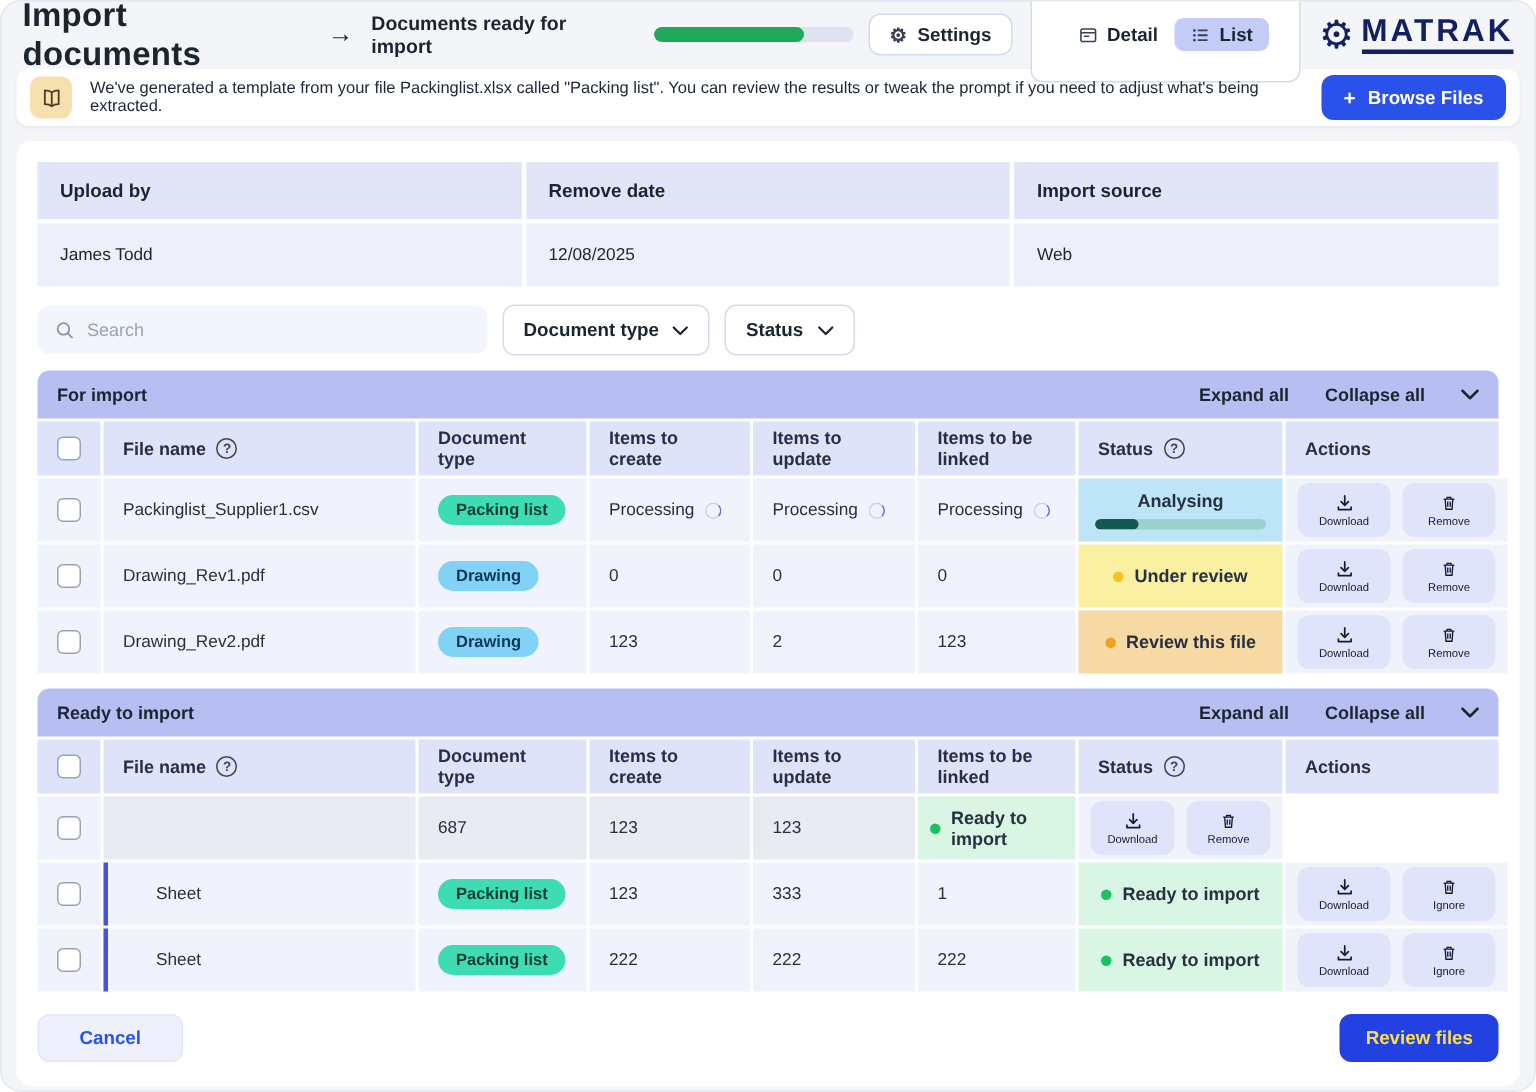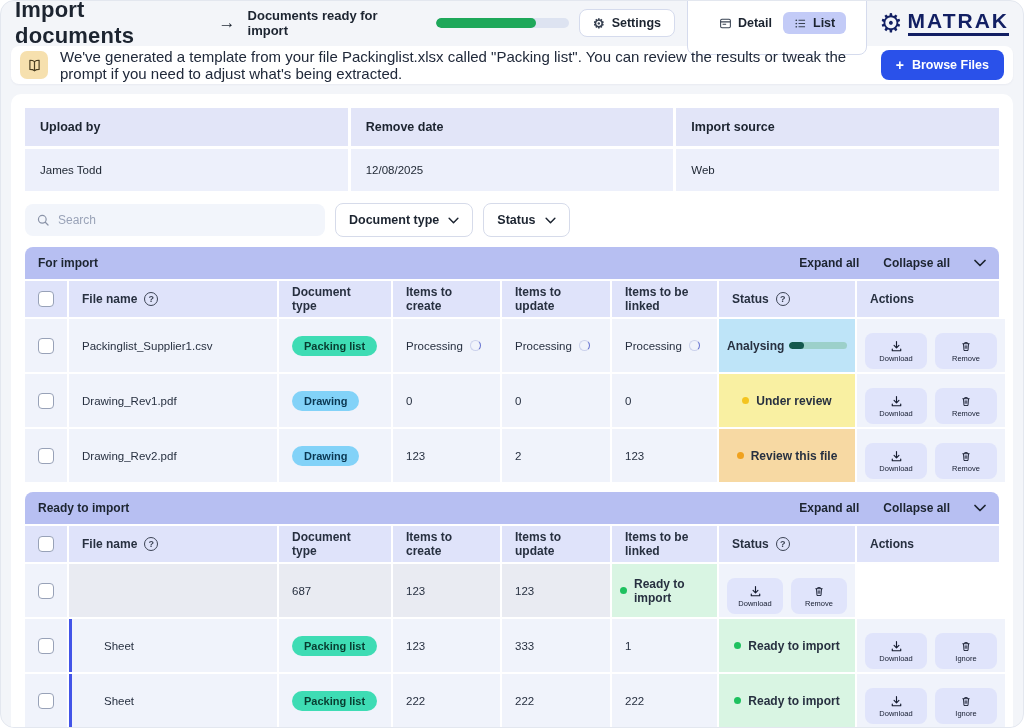--- a/index.html
+++ b/index.html
@@ -19,21 +19,21 @@
   .segment { display: flex; background: #fff; border: 1px solid #d5dbed; border-radius: 8px; padding: 20px; }
   .seg-btn { display: flex; gap: 6px; align-items: center; padding: 4px 11px; font-size: 12.5px; font-weight: 700; border-radius: 6px; background: transparent; border: none; cursor: pointer; color: #1c2430; font-family: inherit; }
   .seg-btn.active { background: #c3cbf7; }
   .brand { display: flex; align-items: center; gap: 5px; }
   .brand-gear { font-size: 26px; line-height: 1; color: #121f63; }
   .brand-name { font-size: 21px; font-weight: 800; color: #121f63; letter-spacing: 2px; border-bottom: 3px solid #121f63; line-height: 1.05; padding-bottom: 1px; }
 
   
   .banner { margin: 1px 10px 0; background: #fff; border-radius: 8px; display: flex; align-items: center; gap: 12px; padding: 5px 9px; height: 38px; box-shadow: 0 1px 2px rgba(30,40,90,.05); }
   .banner-icon { width: 28px; height: 28px; min-width: 28px; background: #f6e0ae; border-radius: 7px; display: flex; align-items: center; justify-content: center; }
-  .banner-text { font-size: 15px; color: #20293a; }
+  .banner-text { font-size: 11px; color: #20293a; }
   .btn-browse { margin-left: auto; background: #2a51ea; color: #fff; border: none; border-radius: 8px; padding: 8px 15px; font-size: 12.5px; font-weight: 700; display: flex; gap: 8px; align-items: center; cursor: pointer; white-space: nowrap; font-family: inherit; }
   .plus-glyph { font-size: 14px; font-weight: 700; line-height: 1; }
 
   
   .main-card { margin: 10px 10px 0; background: #fff; border-radius: 10px; padding: 14px 14px 16px; }
 
   .info-grid { display: grid; grid-template-columns: 1fr 1fr 1fr; gap: 3px; }
   .info-head { background: #e2e5f8; padding: 0 15px; height: 38px; display: flex; align-items: center; font-size: 12.5px; font-weight: 700; }
   .info-val { background: #edf0fb; padding: 0 15px; height: 42px; display: flex; align-items: center; font-size: 11.5px; margin-top: 0; }
 
@@ -56,35 +56,35 @@
   .checkbox { width: 16px; height: 16px; border: 1.5px solid #98a2b8; border-radius: 4px; background: #fff; cursor: pointer; }
   .help { width: 14px; height: 14px; border: 1.3px solid #3c4455; border-radius: 50%; font-size: 9px; font-weight: 700; display: inline-flex; align-items: center; justify-content: center; margin-left: 7px; color: #3c4455; }
 
   .pill { padding: 4px 12px; border-radius: 14px; font-size: 11px; font-weight: 700; white-space: nowrap; }
   .pill-teal { background: #3edcb4; color: #083c30; }
   .pill-blue { background: #82d2f8; color: #0a3752; }
 
   .spinner { width: 11px; height: 11px; border: 1.8px solid #ccd2ec; border-right-color: #6471cf; border-radius: 50%; margin-left: 7px; display: inline-block; }
 
   .status-cell { justify-content: center; padding: 4px 8px; }
-  .st-analysing { background: #bee4f8; flex-direction: row; gap: 5px; }
+  .st-analysing { background: #bee4f8; flex-direction: column; gap: 5px; }
   .status-title { font-size: 12px; font-weight: 700; }
   .mini-track { width: 114px; height: 7px; background: #9cd0ca; border-radius: 5px; overflow: hidden; }
   .mini-fill { height: 100%; background: #14584e; border-radius: 5px; }
   .st-under { background: #f9f0a2; }
   .st-review { background: #f7d9a3; }
   .st-ready { background: #d9f5e3; }
   .dot { width: 7px; height: 7px; border-radius: 50%; margin-right: 7px; flex: none; }
   .dot-yellow { background: #f4c41f; }
   .dot-orange { background: #f0a21e; }
   .dot-green { background: #1ec15f; }
   .status-text { font-size: 12px; font-weight: 700; }
 
   .actions-cell { gap: 8px; padding: 3px 8px; }
-  .action-btn { width: 62px; height: 36px; background: #e0e4fb; border: none; border-radius: 8px; display: flex; flex-direction: column; align-items: center; justify-content: center; gap: 1px; cursor: pointer; font-family: inherit; margin-top: 11px; }
+  .action-btn { width: 62px; height: 36px; background: #e0e4fb; border: none; border-radius: 8px; display: flex; flex-direction: column; align-items: center; justify-content: center; gap: 1px; cursor: pointer; font-family: inherit; }
   .action-label { font-size: 7.5px; color: #141b2e; }
 
   .grey { background: #e9ebf2; }
   .file-accent { border-left: 3px solid #4254e8; }
   .child-file { padding-left: 32px; }
   .caret-icon { margin-right: 9px; display: inline-flex; }
   .count-badge { width: 16px; height: 16px; background: #3f7df6; color: #fff; border-radius: 50%; font-size: 9.5px; font-weight: 700; display: inline-flex; align-items: center; justify-content: center; margin-left: 8px; }
 
   .footer { display: flex; justify-content: space-between; margin-top: 15px; }
   .btn-cancel { background: #eef1fd; border: 1px solid #e1e6fa; color: #2a51ea; border-radius: 8px; padding: 8px 27px; font-size: 12.5px; font-weight: 700; cursor: pointer; font-family: inherit; }

